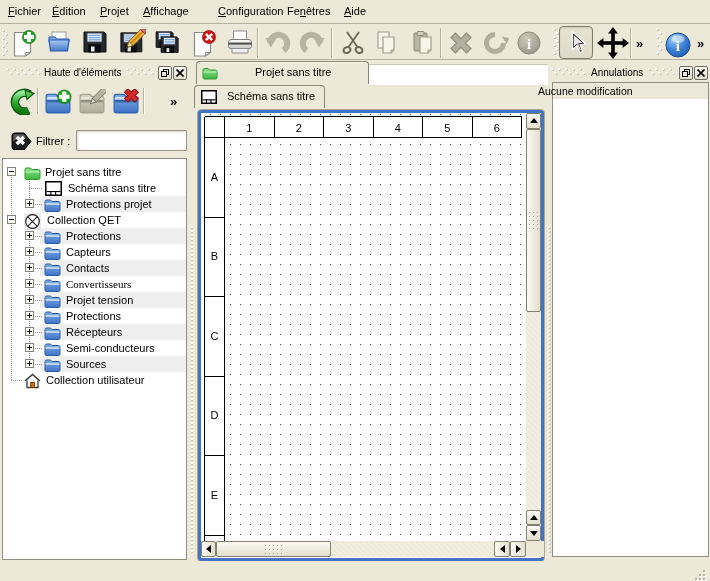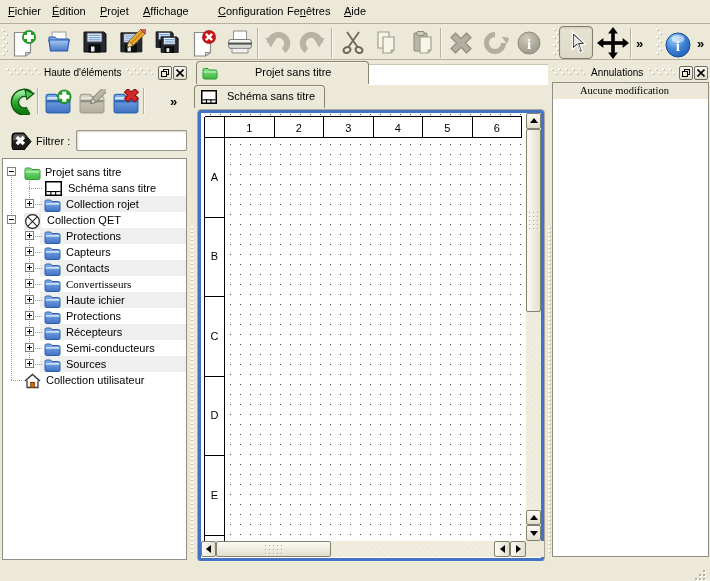--- a/index.html
+++ b/index.html
@@ -473,21 +473,21 @@
 <svg class="ab" style="left:44px;top:197px;" width="17" height="16" viewBox="0 0 17 16">
     <defs>
       <linearGradient id="gfbl197" x1="0" y1="0" x2="0" y2="1">
         <stop offset="0" stop-color="#83b0e8"></stop>
         <stop offset="1" stop-color="#3f72c4"></stop>
       </linearGradient>
     </defs>
     <path d="M1 4.5 q0-1.5 1.5-1.5 h4 l1.5 1.5 h6.5 q1.5 0 1.5 1.5 v7 q0 1.5 -1.5 1.5 h-12 q-1.5 0 -1.5 -1.5z" fill="url(#gfbl197)" stroke="#2a5da8"></path>
     <rect x="1.6" y="6" width="13.8" height="1.8" fill="#cfe2f8" opacity="0.9"></rect>
   </svg>
-<div class="ab" style="left:66px;top:198px;font-size:11px;white-space:nowrap;">Collection rojet</div>
+<div class="ab" style="left:66px;top:198px;font-size:11px;white-space:nowrap;">Protections projet</div>
 <svg class="ab" style="left:7px;top:215px;" width="9" height="9" viewBox="0 0 9 9">
     <rect x="0.5" y="0.5" width="8" height="8" fill="#fff" stroke="#848275"></rect>
     <line x1="2" y1="4.5" x2="7" y2="4.5" stroke="#000"></line>
   </svg>
 <svg class="ab" style="left:24px;top:213px;" width="17" height="17" viewBox="0 0 17 17">
     <rect x="0" y="0" width="17" height="17" fill="#ececec"></rect>
     <circle cx="8.5" cy="8.5" r="6.8" fill="#fff" stroke="#222" stroke-width="1.2"></circle>
     <path d="M3.7 3.7 L13.3 13.3 M13.3 3.7 L3.7 13.3" stroke="#222" stroke-width="1.1"></path>
   </svg>
 <div class="ab" style="left:47px;top:214px;font-size:11px;white-space:nowrap;">Collection QET</div>
@@ -563,21 +563,21 @@
 <svg class="ab" style="left:44px;top:293px;" width="17" height="16" viewBox="0 0 17 16">
     <defs>
       <linearGradient id="gfbl293" x1="0" y1="0" x2="0" y2="1">
         <stop offset="0" stop-color="#83b0e8"></stop>
         <stop offset="1" stop-color="#3f72c4"></stop>
       </linearGradient>
     </defs>
     <path d="M1 4.5 q0-1.5 1.5-1.5 h4 l1.5 1.5 h6.5 q1.5 0 1.5 1.5 v7 q0 1.5 -1.5 1.5 h-12 q-1.5 0 -1.5 -1.5z" fill="url(#gfbl293)" stroke="#2a5da8"></path>
     <rect x="1.6" y="6" width="13.8" height="1.8" fill="#cfe2f8" opacity="0.9"></rect>
   </svg>
-<div class="ab" style="left:66px;top:294px;font-size:11px;white-space:nowrap;">Haute ichier</div>
+<div class="ab" style="left:66px;top:294px;font-size:11px;white-space:nowrap;">Projet tension</div>
 <svg class="ab" style="left:25px;top:311px;" width="9" height="9" viewBox="0 0 9 9">
     <rect x="0.5" y="0.5" width="8" height="8" fill="#fff" stroke="#848275"></rect>
     <line x1="2" y1="4.5" x2="7" y2="4.5" stroke="#000"></line>
     <line x1="4.5" y1="2" x2="4.5" y2="7" stroke="#000"></line>
   </svg>
 <svg class="ab" style="left:44px;top:309px;" width="17" height="16" viewBox="0 0 17 16">
     <defs>
       <linearGradient id="gfbl309" x1="0" y1="0" x2="0" y2="1">
         <stop offset="0" stop-color="#83b0e8"></stop>
         <stop offset="1" stop-color="#3f72c4"></stop>
@@ -1114,21 +1114,21 @@
 <svg class="ab" style="left:499.5px;top:545px;" width="5" height="8" viewBox="0 0 5 8">
     <path d="M0 4 L5 8 L5 0 Z" fill="#000"></path>
   </svg>
 <div class="sbtnh" style="left:510px;top:541px;width:15.5px;height:15.5px;"></div>
 <svg class="ab" style="left:515.5px;top:545px;" width="5" height="8" viewBox="0 0 5 8">
     <path d="M5 4 L0 8 L0 0 Z" fill="#000"></path>
   </svg>
 <div class="ab" style="left:525.5px;top:541px;width:18.5px;height:16px;background:#ece9d8;"></div>
 <div class="ab" style="left:552px;top:82px;width:157px;height:475px;background:#fff;border:1px solid #908e80;box-sizing:border-box;"></div>
 <div class="ab" style="left:553px;top:83px;width:155px;height:16px;background:#ebe8d9;"></div>
-<div class="ab" style="left:580px;top:85px;font-size:10.5px;font-family:Liberation Serif, serif;">Aucune modification</div>
+<div class="ab" style="left:538px;top:85px;font-size:10.5px;">Aucune modification</div>
 <div class="ab" style="left:0;top:561px;width:710px;height:20px;background:#ece9d8;"></div>
 <svg class="ab" style="left:695px;top:566px" width="15" height="15">
     <rect x="1" y="13" width="2" height="2" fill="#fff"></rect>
     <rect x="0" y="12" width="2" height="2" fill="#b5b2a0"></rect>
     <rect x="5" y="13" width="2" height="2" fill="#fff"></rect>
     <rect x="4" y="12" width="2" height="2" fill="#b5b2a0"></rect>
     <rect x="5" y="9" width="2" height="2" fill="#fff"></rect>
     <rect x="4" y="8" width="2" height="2" fill="#b5b2a0"></rect>
     <rect x="9" y="13" width="2" height="2" fill="#fff"></rect>
     <rect x="8" y="12" width="2" height="2" fill="#b5b2a0"></rect>

